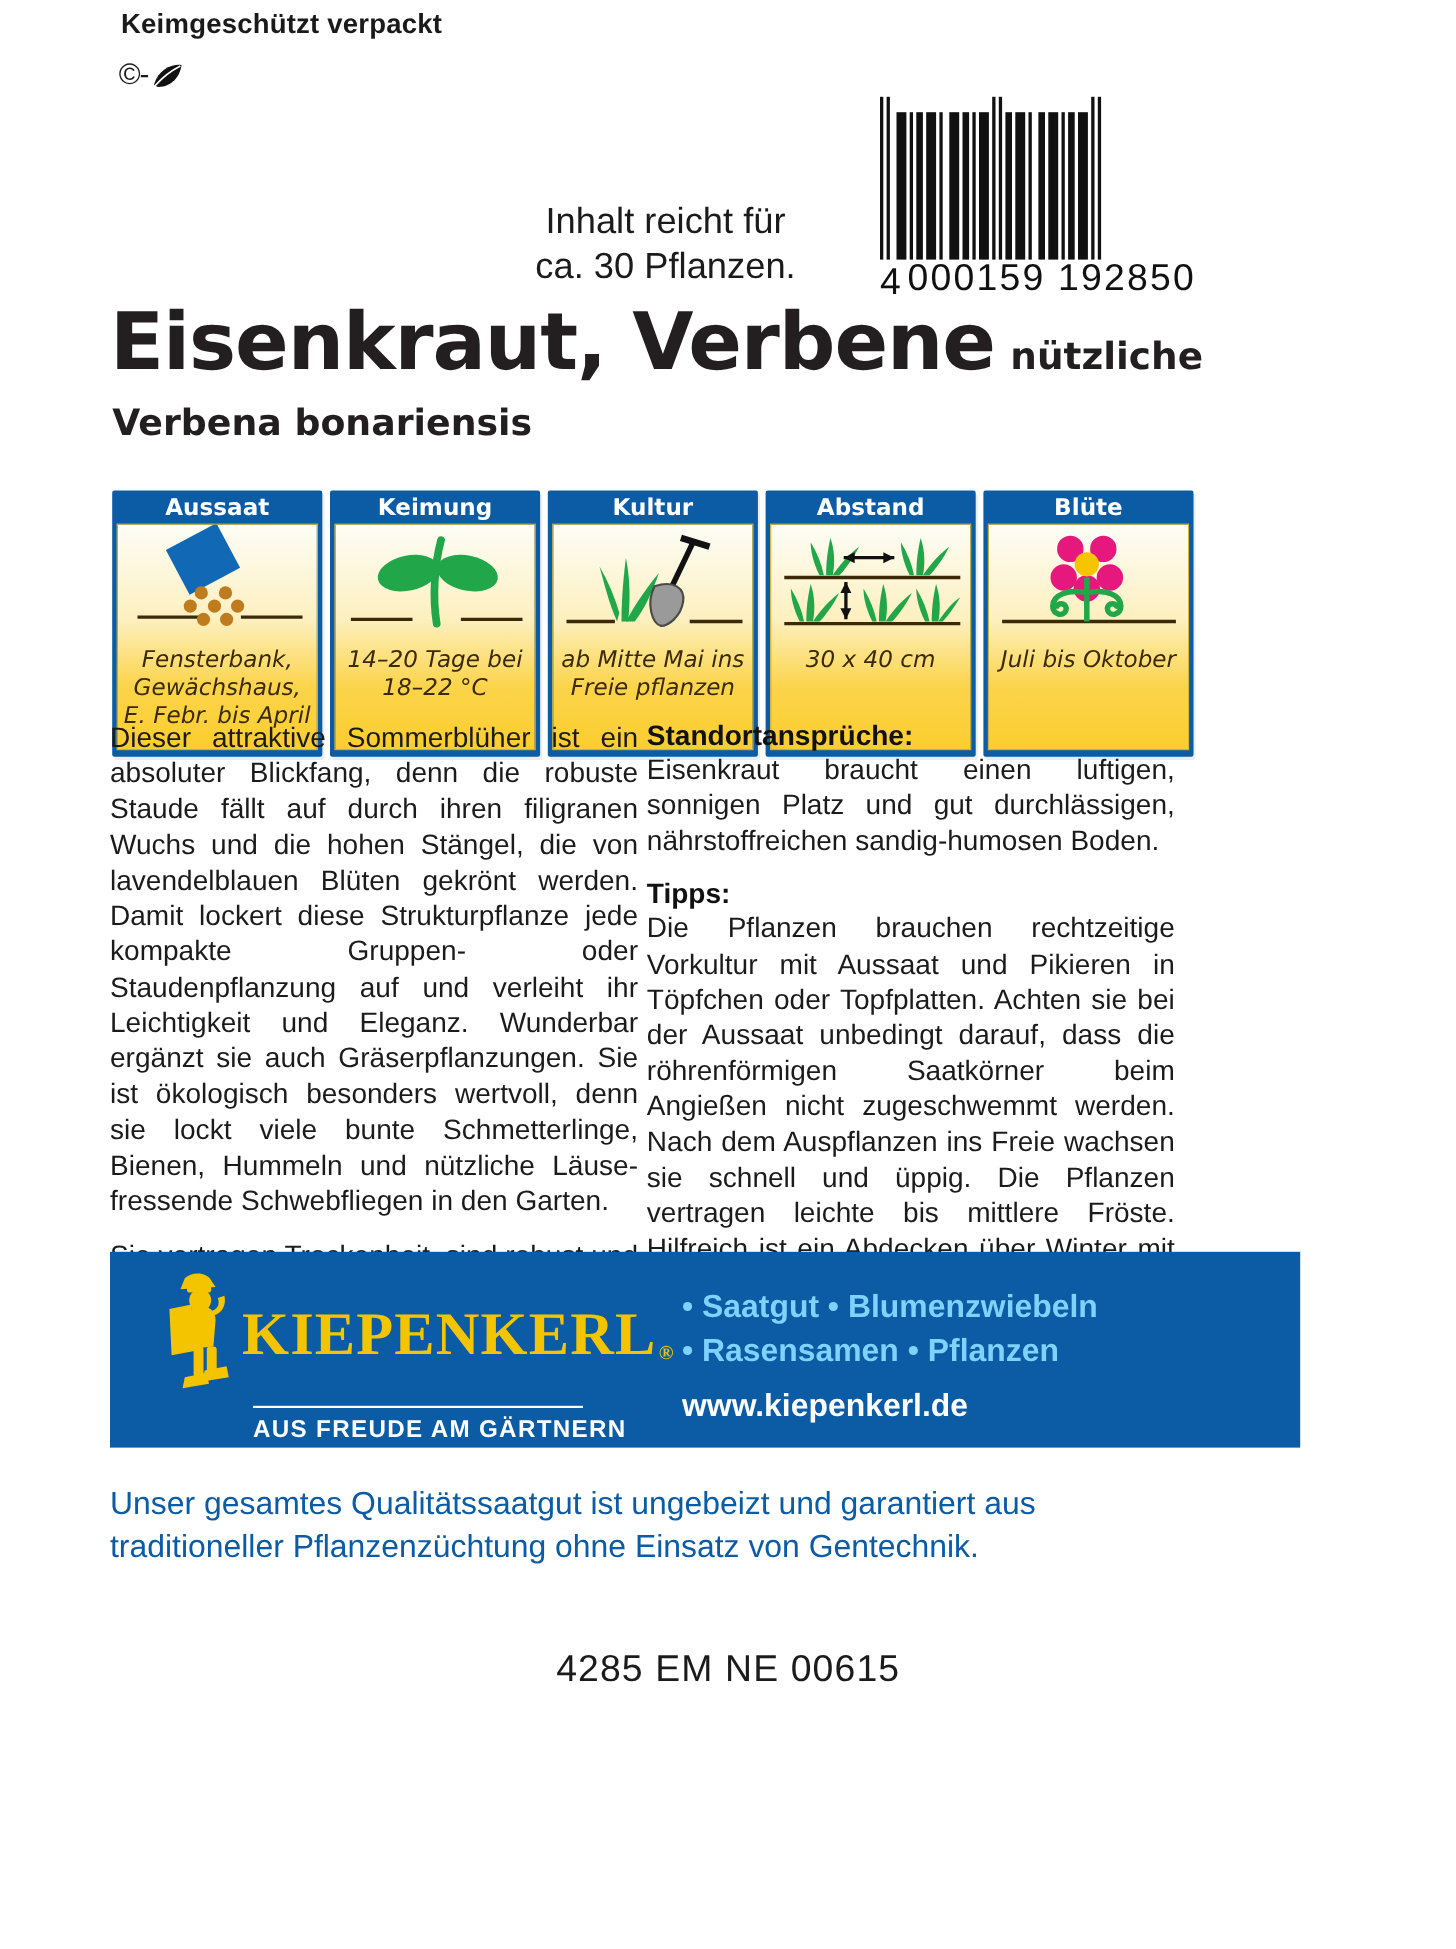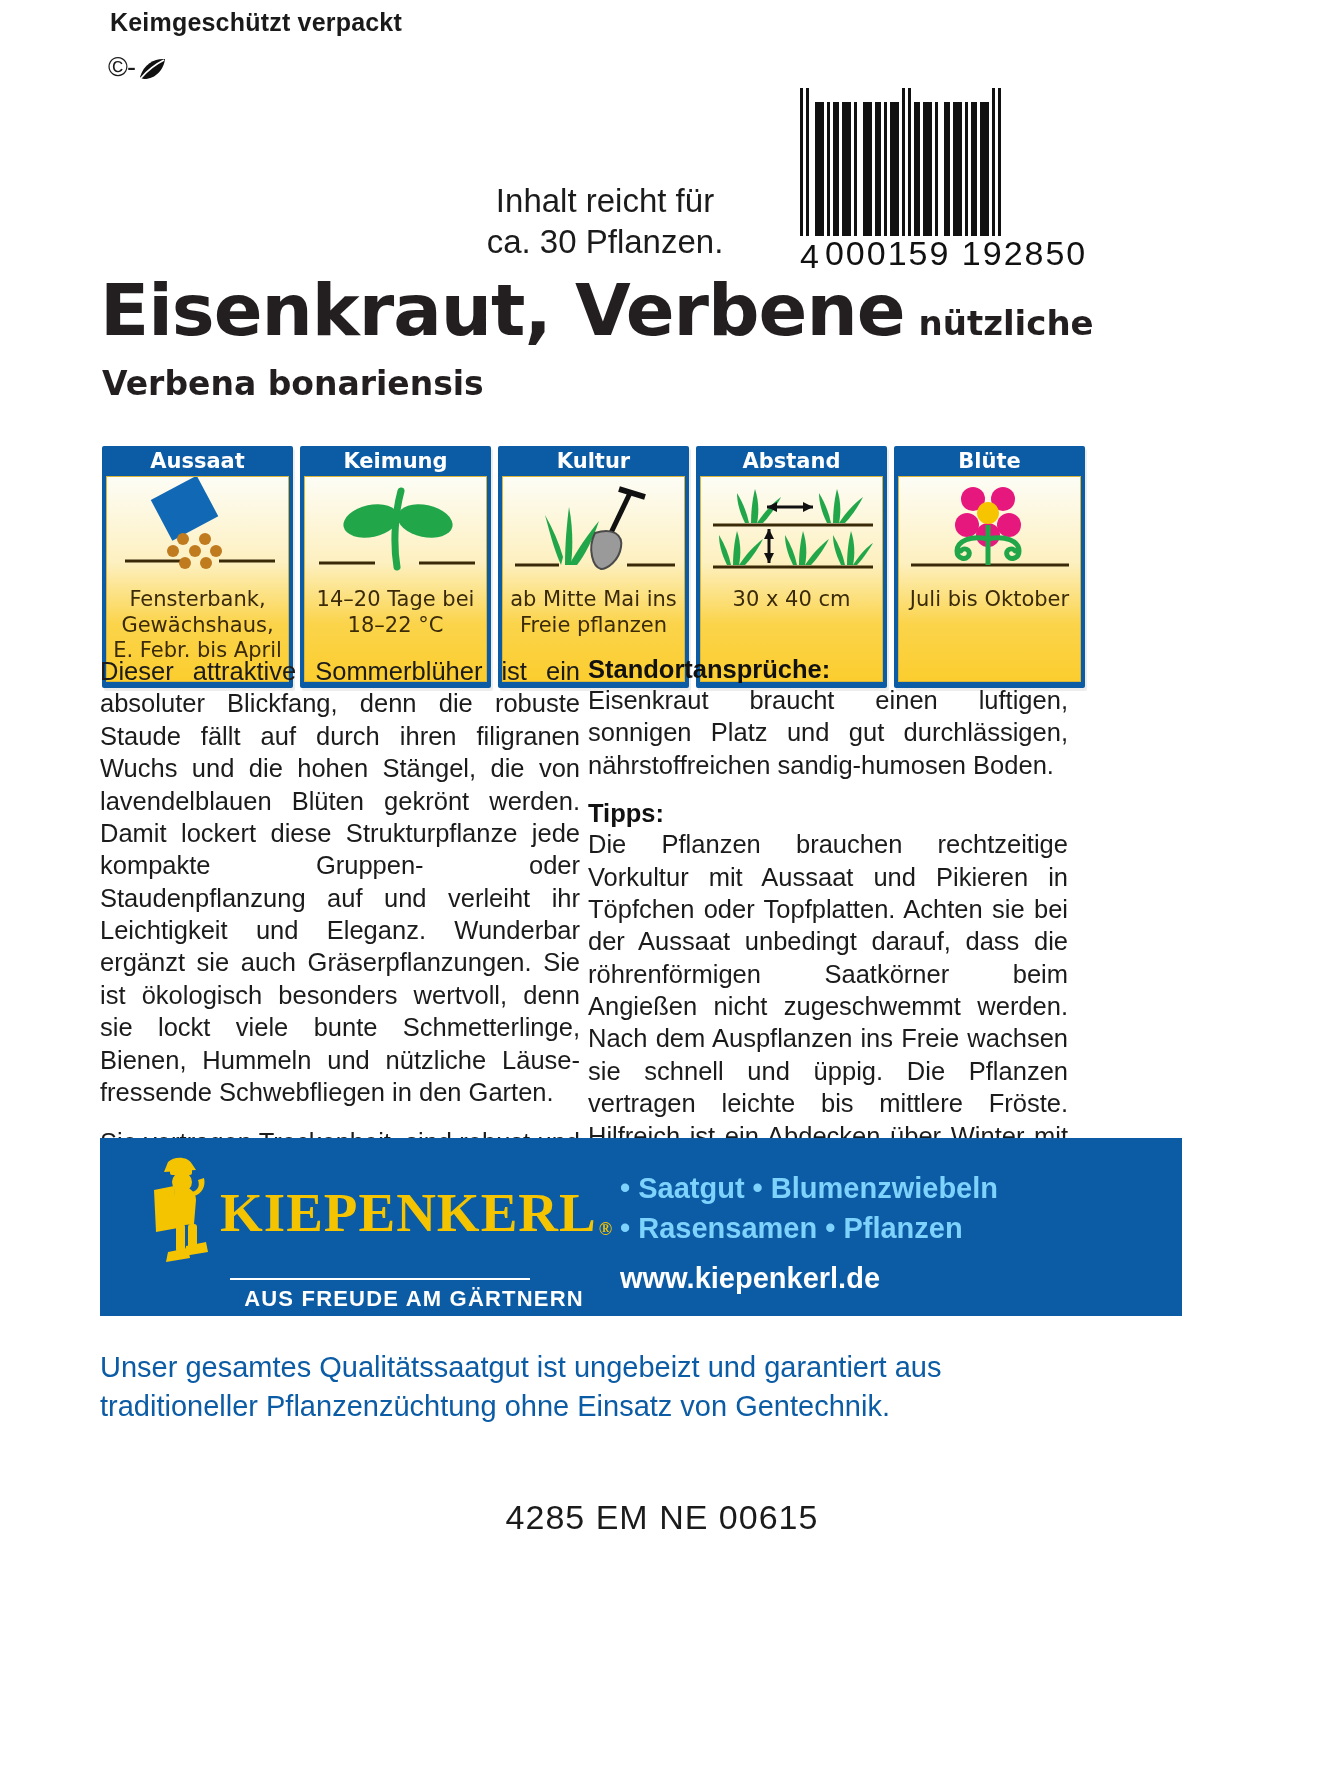--- a/index.html
+++ b/index.html
@@ -76,20 +76,21 @@
   }
   .box-head{
     height:30px;line-height:30px;text-align:center;
     color:#fff;font-weight:bold;font-size:21px;
     font-family:"DejaVu Sans", sans-serif;
   }
   .box-body{
     margin:0 4px;background:linear-gradient(#fdfdf6 0%,#fdf0c0 42%,#fbd44b 72%,#fbcd2e 100%);
     flex:1;display:flex;flex-direction:column;
     border:1px solid #d9b63a;
+    font-style:italic;
   }
   .box-art{height:106px;position:relative;}
   .box-art svg{position:absolute;left:0;top:0;}
   .box-cap{
     padding:4px 4px 8px;
     text-align:center;font-size:21px;line-height:1.22;color:#3a2a08;
     font-family:"DejaVu Sans", sans-serif;
     min-height:86px;
   }
 
@@ -119,21 +120,20 @@
   .logo-word{
     color:#f5c400;font-size:55px;font-weight:bold;
     font-family:"Liberation Serif", serif;
     letter-spacing:1px;line-height:1;margin-left:-2px;
   }
   .logo-word sup{font-size:18px;vertical-align:-4px;margin-left:2px;}
   .logo-rule{height:2px;background:#ffffff;margin:8px 0 6px 82px;width:300px;}
   .logo-sub{
     color:#ffffff;font-size:22px;font-weight:bold;letter-spacing:1.2px;
     margin-left:82px;
-    text-align:center;
   }
   .brand-right{position:absolute;left:520px;top:30px;color:#7dd3fc;}
   .brand-right .line{
     font-size:29px;font-weight:bold;line-height:1.38;white-space:nowrap;
   }
   .brand-url{
     position:absolute;left:520px;top:124px;color:#fff;
     font-size:29px;font-weight:bold;
   }
 

